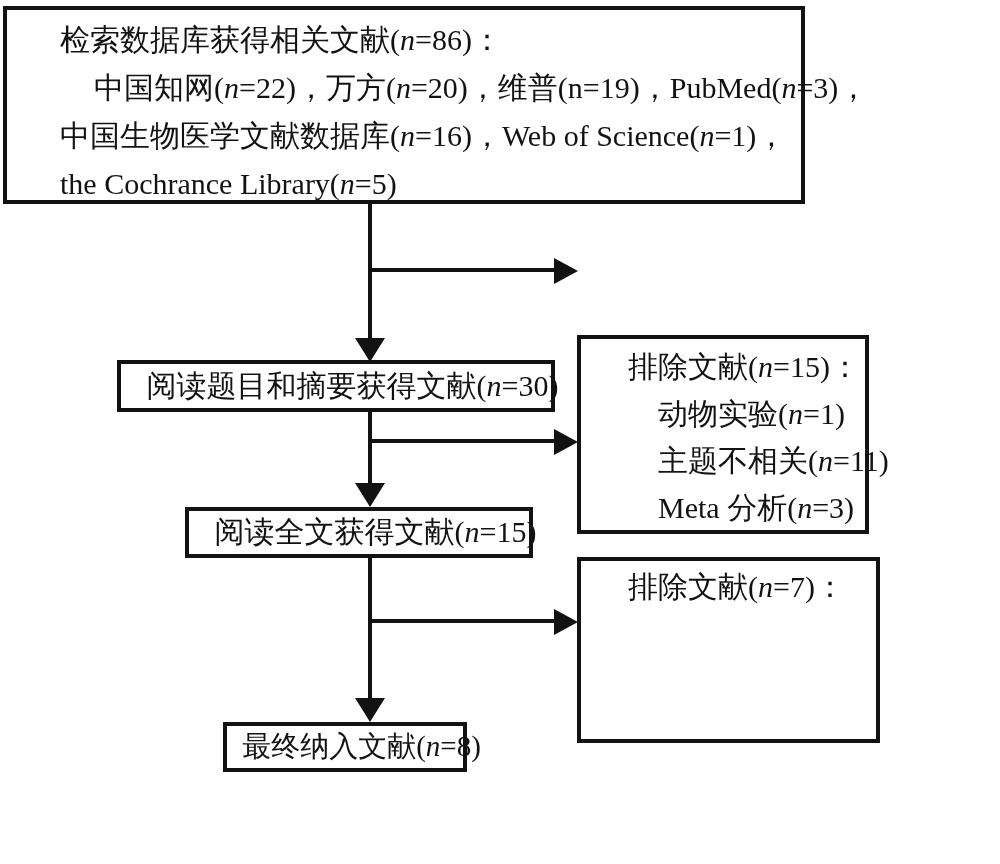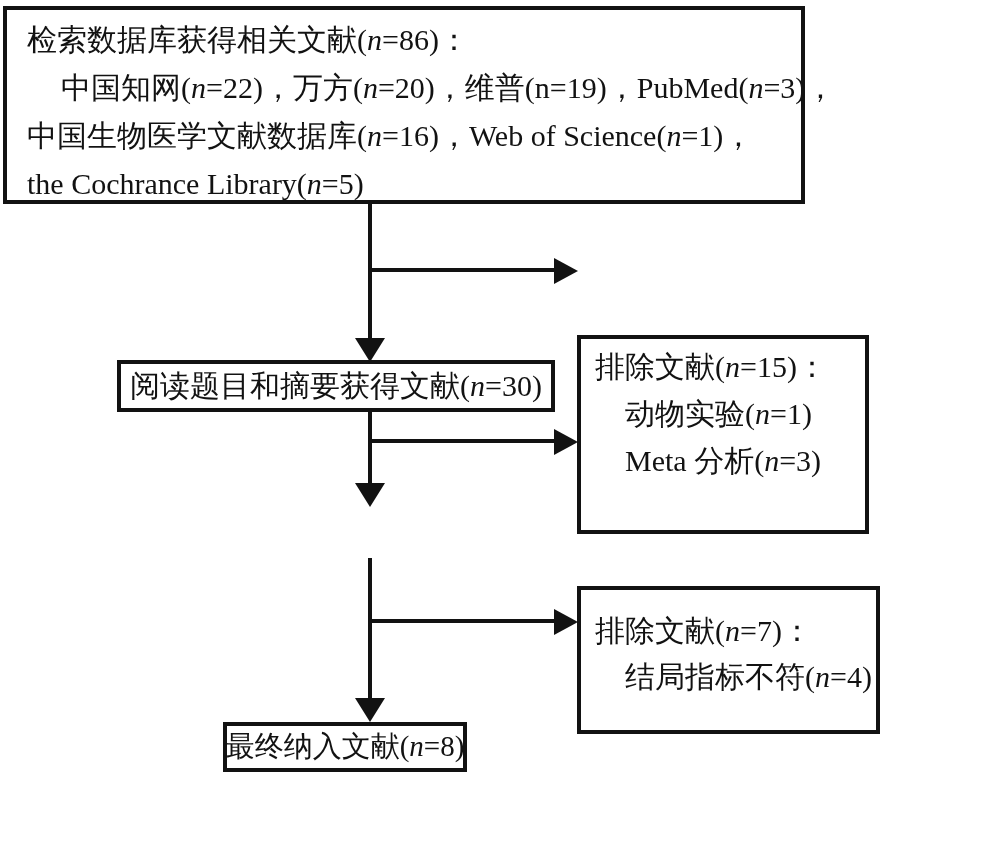--- a/index.html
+++ b/index.html
@@ -13,37 +13,37 @@
     font-family: "Liberation Serif", "DejaVu Serif", serif;
     color: var(--ink);
     overflow: hidden;
   }
   .fbox {
     position: absolute;
     border: 4px solid var(--ink);
     background: var(--bg);
     white-space: nowrap;
   }
-  .fbox .line { white-space: nowrap; }
+  .fbox .line { white-space: nowrap; margin-left: 33px; }
   .fbox .line.indent1 { padding-left: 34px; }
   .fbox .line.indent2 { padding-left: 30px; }
   .centerbox {
     display: flex;
     align-items: center;
     justify-content: center;
   }
   i { font-style: italic; }
 
   
   .box-search  { left: 3px;   top: 6px;   width: 802px; height: 198px; padding: 6px 14px 0 20px; font-size: 30px; line-height: 48px; }
   .box-dedup   { left: 578px; top: 218px; width: 412px; height: 102px; padding: 3px 0 0 12px;  font-size: 29px; line-height: 47px; }
   .box-titles  { left: 117px; top: 360px; width: 438px; height: 52px;  font-size: 30px; }
   .box-excl15  { left: 577px; top: 335px; width: 292px; height: 199px; padding: 4px 10px 0 14px;  font-size: 30px; line-height: 47px; }
   .box-full    { left: 185px; top: 507px; width: 348px; height: 51px;  font-size: 30px; }
-  .box-excl7   { left: 577px; top: 586px; width: 303px; height: 148px; padding: 18px 0 0 14px;  font-size: 30px; line-height: 46px; }
+  .box-excl7   { left: 577px; top: 557px; width: 303px; height: 186px; padding: 3px 0 0 14px;  font-size: 30px; line-height: 46px; }
   .box-final   { left: 223px; top: 722px; width: 244px; height: 50px;  font-size: 29px; }
 
   
   .vline, .hline { position: absolute; background: var(--ink); }
   .vline { width: 4px; }
   .hline { height: 4px; }
   .head-down {
     position: absolute; width: 0; height: 0;
     border-left: 15px solid transparent;
     border-right: 15px solid transparent;
@@ -80,27 +80,30 @@
   </div>
 
 
   <div class="fbox centerbox box-titles">
     <div class="line">阅读题目和摘要获得文献(<i>n</i>=30)</div>
   </div>
 
   <div class="fbox box-excl15">
     <div class="line">排除文献(<i>n</i>=15)：</div>
     <div class="line indent2">动物实验(<i>n</i>=1)</div>
+    <div class="line indent2">主题不相关(<i>n</i>=11)</div>
     <div class="line indent2">Meta 分析(<i>n</i>=3)</div>
   </div>
 
+  <div class="fbox centerbox box-full">
+    <div class="line">阅读全文获得文献(<i>n</i>=15)</div>
+  </div>
 
   <div class="fbox box-excl7">
     <div class="line">排除文献(<i>n</i>=7)：</div>
-    <div class="line indent2">结局指标不符(<i>n</i>=4)</div>
   </div>
 
   <div class="fbox centerbox box-final">
     <div class="line">最终纳入文献(<i>n</i>=8)</div>
   </div>
 
   <div class="vline" style="left:368px; top:204px; height:134px;"></div>
   <div class="head-down" style="left:355px; top:338px;"></div>
 
   <div class="hline" style="left:370px; top:268px; width:184px;"></div>

